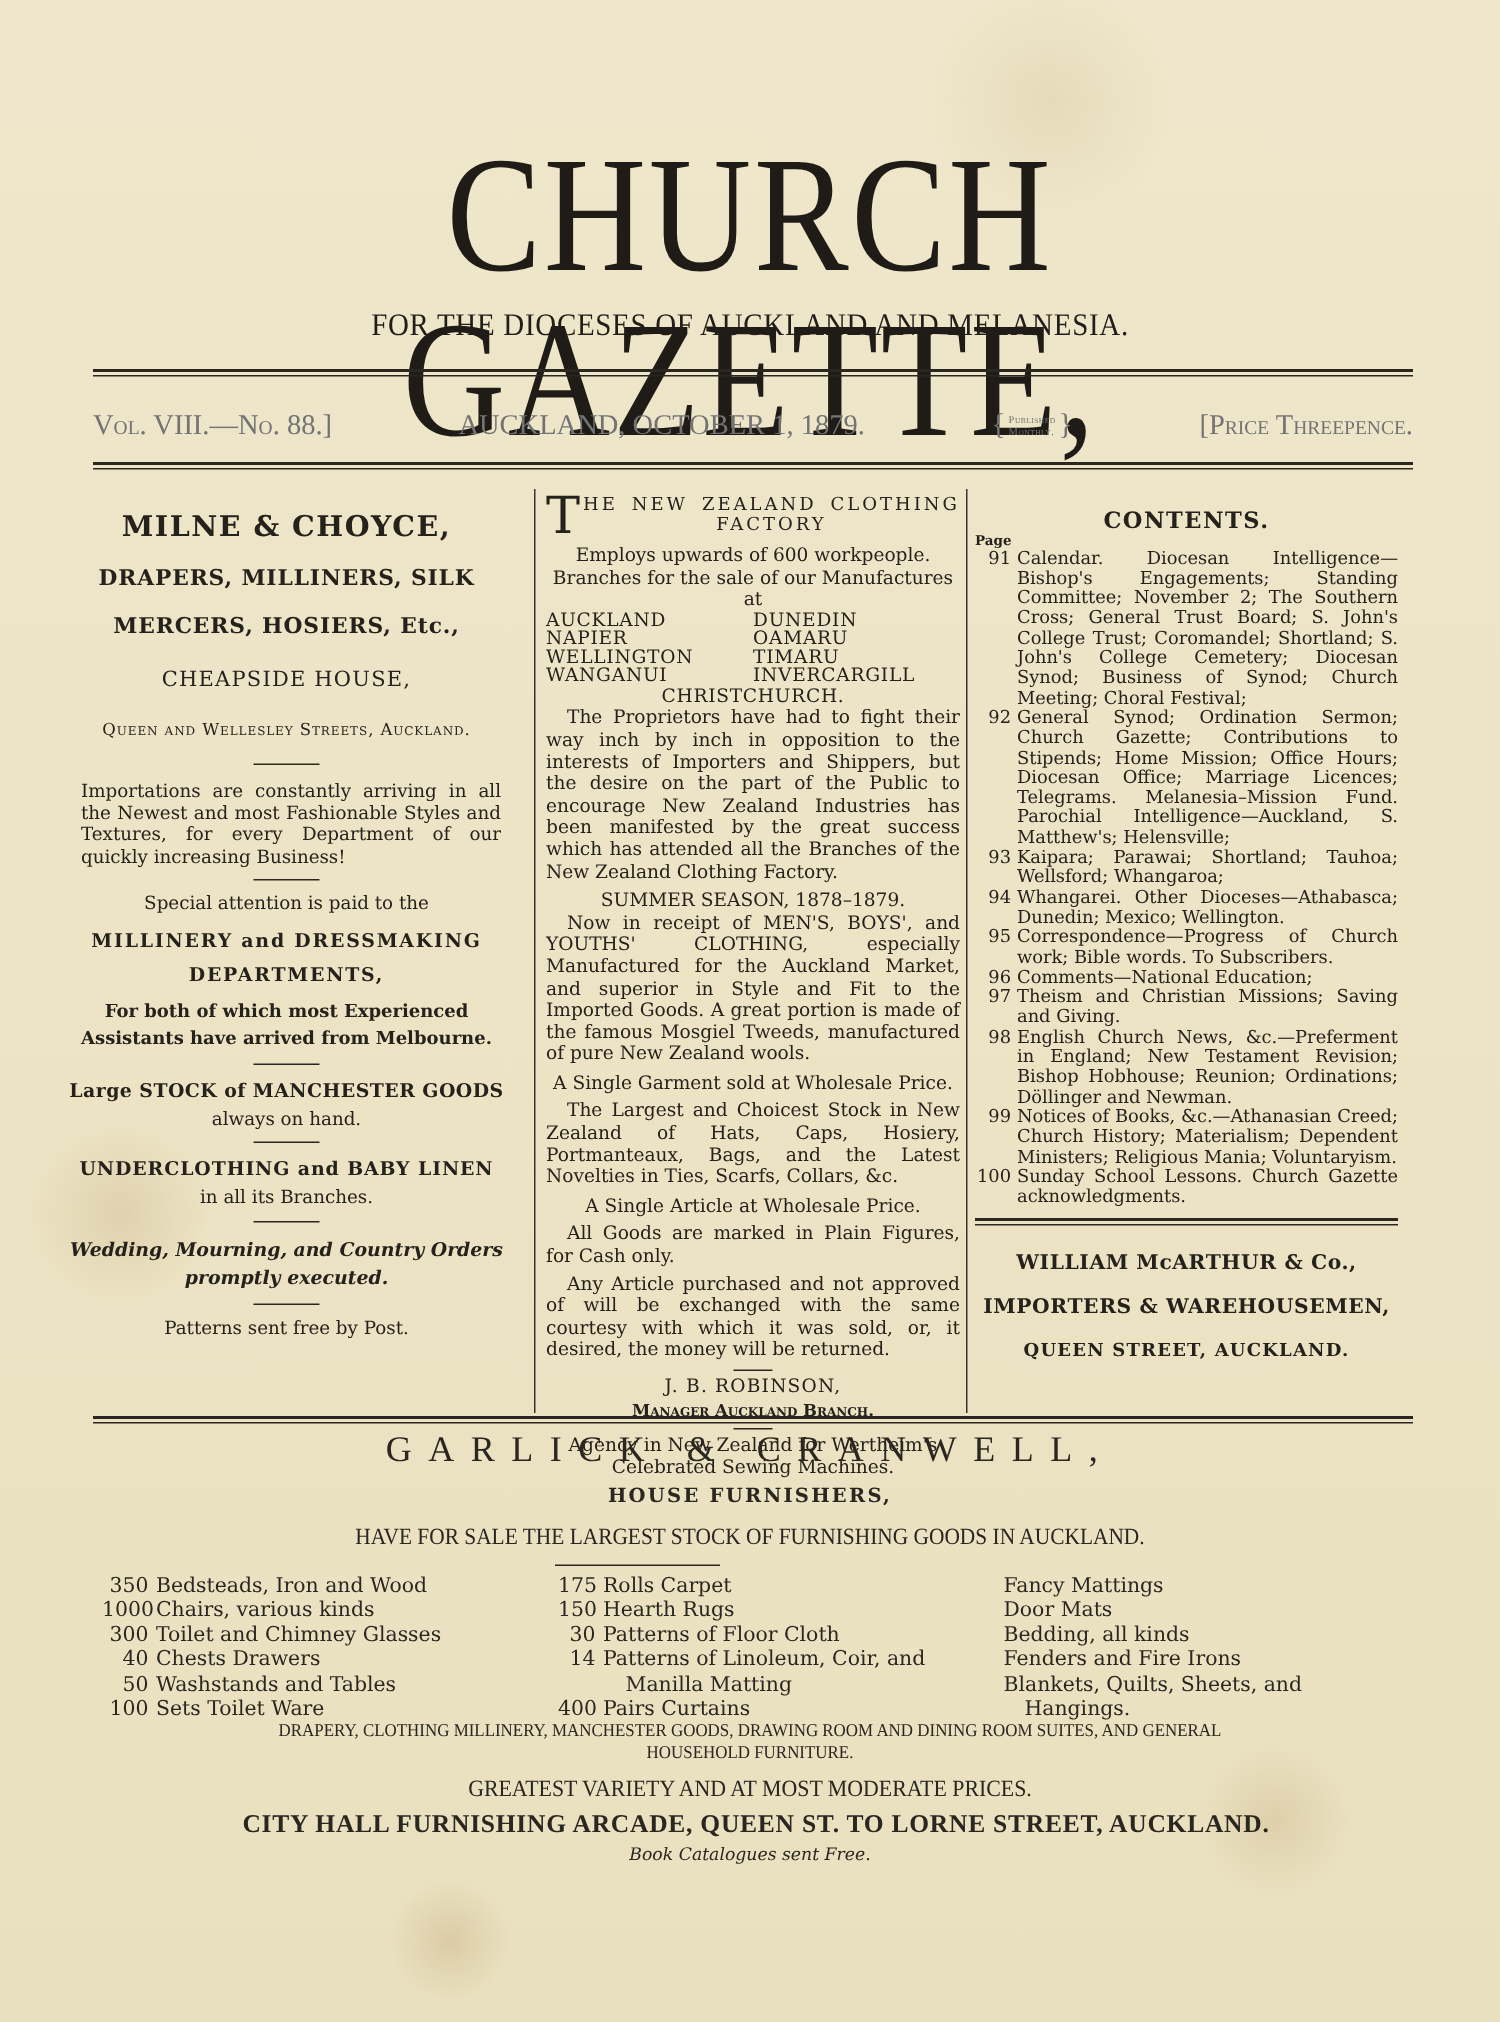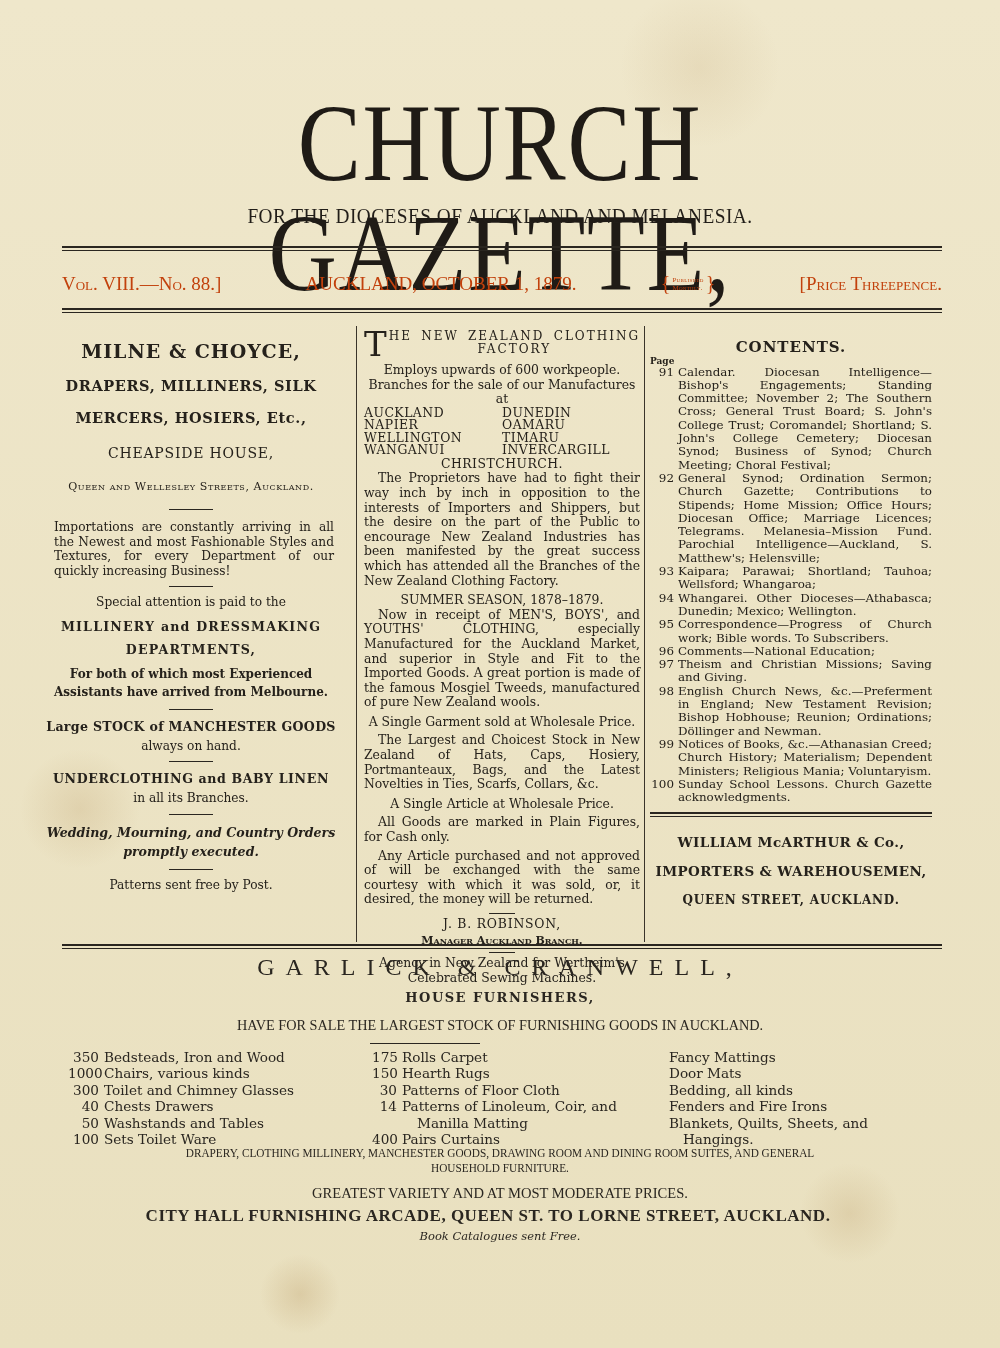--- a/index.html
+++ b/index.html
@@ -32,21 +32,21 @@
     font-family: "Liberation Serif", serif;
     font-size: 21px; letter-spacing: 0.5px; color: #211d18;
     transform: scaleX(0.92);
   }
   .rule-double { position: absolute; height: 5px; border-top: 2px solid #2a2620; border-bottom: 1px solid #2a2620; }
   .rule-single { position: absolute; height: 0; border-top: 1.5px solid #2a2620; }
 
   .dateline {
     position: absolute; left: 62px; top: 272px; width: 880px;
     display: flex; align-items: center; justify-content: space-between;
-    font-family: "Liberation Serif", serif; font-size: 19px; color: #c2410c;
+    font-family: "Liberation Serif", serif; font-size: 19px; color: #737373;
   }
   .dateline .vol { font-variant: small-caps; }
   .dateline .published { display: inline-flex; flex-direction: column; font-size: 7px; line-height: 8px; font-variant: small-caps; letter-spacing: 0.3px; margin: 0 2px; }
   .dateline .brace { font-size: 20px; }
   .dateline .price { font-variant: small-caps; }
 
   
   .col { position: absolute; top: 326px; font-size: 12.4px; line-height: 14.6px; color: #25211b; }
   .col-left { left: 46px; width: 290px; text-align: center; }
   .col-mid { left: 364px; width: 276px; }
@@ -88,21 +88,21 @@
   
   .gc-name { position: absolute; left: 60px; top: 954px; width: 880px; text-align: center; font-size: 24px; letter-spacing: 11px; font-family: "Liberation Serif", serif; }
   .gc-sub { position: absolute; left: 60px; top: 990px; width: 880px; text-align: center; font-size: 13px; font-weight: bold; letter-spacing: 1.5px; }
   .gc-tag { position: absolute; left: 60px; top: 1016px; width: 880px; text-align: center; font-size: 15.5px; font-family: "Liberation Serif", serif; transform: scaleX(0.92); }
   .gc-list { position: absolute; top: 1049px; font-size: 13.6px; line-height: 16.4px; }
   .gc-list .row { display: flex; }
   .gc-list .qty { text-align: right; padding-right: 5px; flex: none; }
   .gc-list .indent { padding-left: 40px; }
   .gc-drapery { position: absolute; left: 80px; top: 1146px; width: 840px; text-align: center; font-size: 12px; line-height: 15px; font-family: "Liberation Serif", serif; transform: scaleX(0.94); }
   .gc-variety { position: absolute; left: 60px; top: 1184px; width: 880px; text-align: center; font-size: 15.5px; font-family: "Liberation Serif", serif; transform: scaleX(0.94); }
-  .gc-arcade { position: absolute; left: 48px; top: 1206px; width: 880px; text-align: center; font-size: 17px; font-weight: bold; font-family: "Liberation Serif", serif; letter-spacing: 0.5px; }
+  .gc-arcade { position: absolute; left: 64px; top: 1206px; width: 880px; text-align: center; font-size: 17px; font-weight: bold; font-family: "Liberation Serif", serif; letter-spacing: 0.5px; }
   .gc-catalogue { position: absolute; left: 60px; top: 1229px; width: 880px; text-align: center; font-size: 11.5px; font-style: italic; }
 </style>
 </head>
 <body>
 
 <div class="page">
 
   <div class="masthead-title">CHURCH GAZETTE,</div>
   <div class="masthead-sub">FOR THE DIOCESES OF AUCKLAND AND MELANESIA.</div>
   <div class="rule-double" style="left:62px; top:246px; width:880px;"></div>

